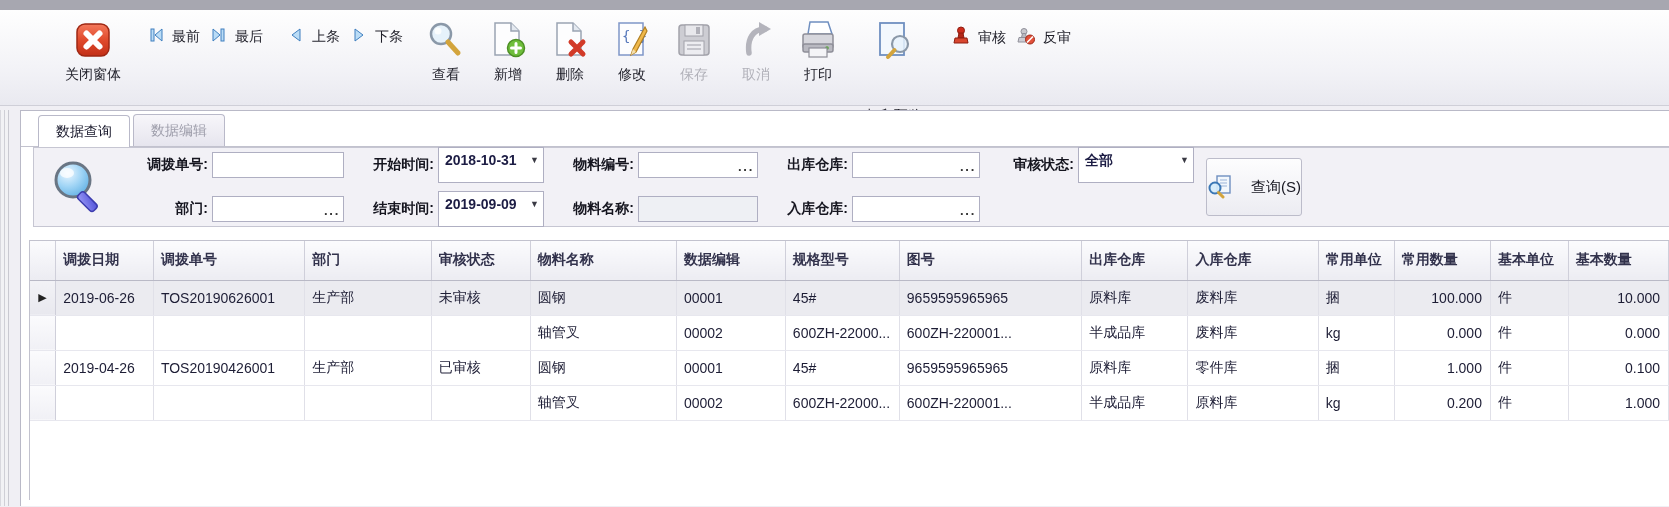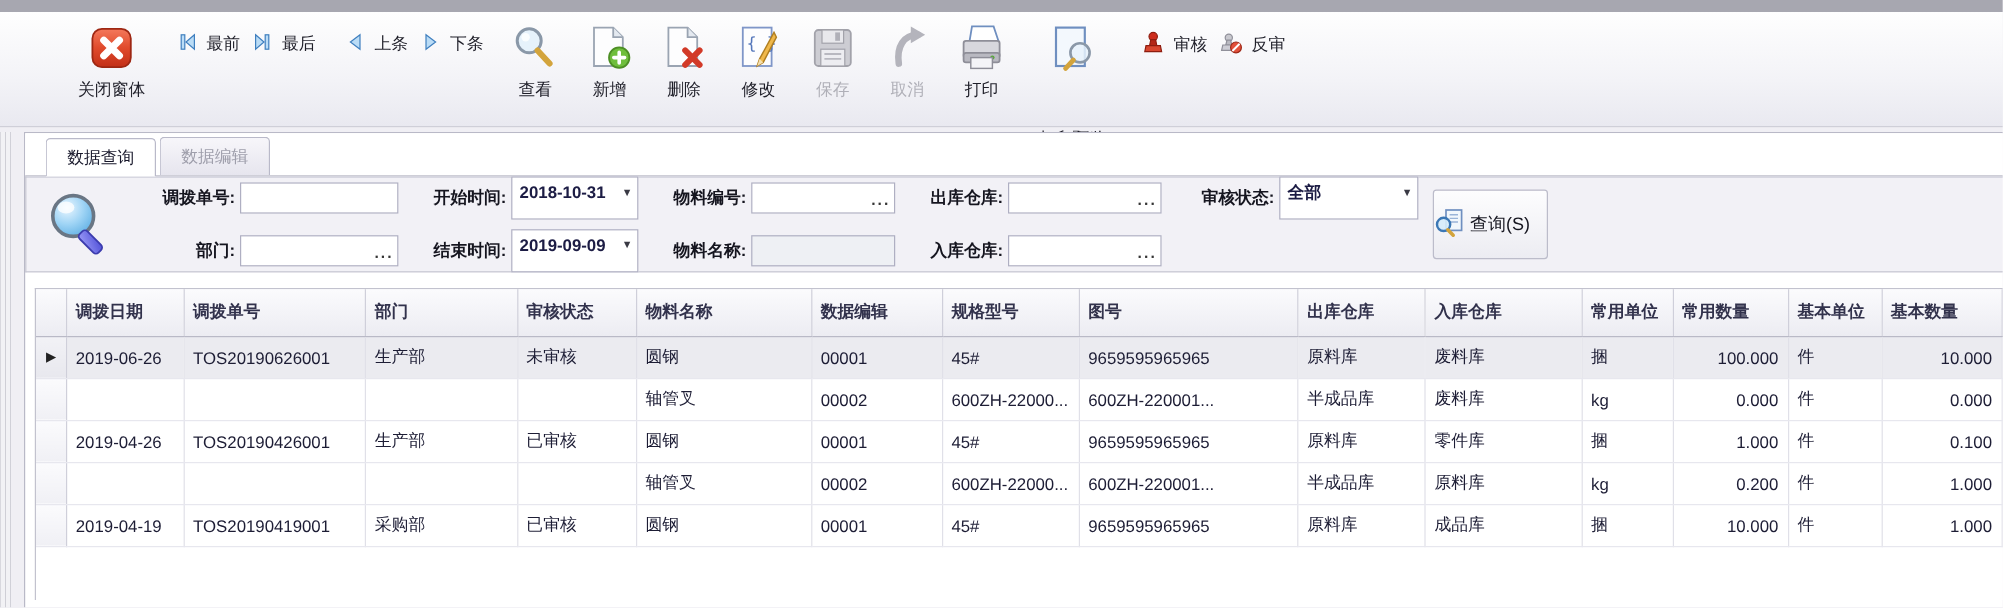--- a/index.html
+++ b/index.html
@@ -31,38 +31,38 @@
 
   
   .tabs { display:flex; align-items:flex-end; height:36px; padding-left:17px;
     background:#fff; border-bottom:1px solid #c2c2ce; }
   .tab { padding:7px 17px 6px; font-size:14px; border:1px solid #b9b9c9; border-bottom:none;
     border-radius:4px 4px 0 0; margin-right:3px; background:linear-gradient(#f7f6fa,#e6e5ee);
     color:#9e9eab; position:relative; cursor:default; }
   .tab.active { background:#fff; color:#17172a; top:1px; z-index:2; }
 
   
-  .filter-box { margin-left:0; height:80px; background:#f2f1f6;
+  .filter-box { margin-left:12px; height:80px; background:#f2f1f6;
     border:1px solid #c6c6d2; border-right:none; display:flex; align-items:center; }
   .fgrid { display:grid; margin-left:4px;
     grid-template-columns:80px 86px 132px 86px 106px 86px 120px 86px 128px 90px 116px;
     column-gap:4px; row-gap:8px; align-items:center; }
   .fmag { grid-row:1 / span 2; display:flex; align-items:center; justify-content:center; }
   .flabel { text-align:right; font-size:14px; font-weight:bold; color:#15151f; white-space:nowrap; }
   .finput { position:relative; height:26px; background:#fff; border:1px solid #afafc2; }
   .finput.dim { background:#eef0f4; }
   .finput .dots { position:absolute; right:3px; bottom:1px; font-size:13px; font-weight:bold;
     color:#333; letter-spacing:1px; cursor:pointer; line-height:1; }
   .fcombo { position:relative; height:36px; background:#fff; border:1px solid #afafc2;
     font-size:14px; font-weight:bold; color:#1c1c44; padding:4px 18px 0 6px; white-space:nowrap; }
   .fcombo .arr { position:absolute; right:4px; top:7px; font-size:9px; color:#3a3a44; }
   .fbuttons { display:flex; align-items:center; margin-left:12px; }
   .fbtn { height:58px; border:1px solid #bcbcca; border-radius:3px;
     background:linear-gradient(#fdfdfe,#ececf2); font-size:15px; color:#15151f;
-    display:flex; align-items:center; justify-content:flex-start; cursor:pointer;
+    display:flex; align-items:center; justify-content:space-between; cursor:pointer;
     font-family:inherit; }
   .fbtn.query { width:96px; gap:4px; }
   .fbtn.clear { width:92px; margin-left:34px; }
 
   
   .grid-box { margin-left:8px; margin-top:13px; border:1px solid #c2c2ce; border-right:none; border-bottom:none;
     background:#fff; height:260px; }
   .group-band { height:40px; line-height:40px; padding-left:9px; font-size:14px; color:#b5b3c1;
     border-bottom:1px solid #cdcdd8;
     background:
@@ -445,34 +445,17 @@
               <td>00002</td>
               <td>600ZH-22000...</td>
               <td>600ZH-220001...</td>
               <td>半成品库</td>
               <td>原料库</td>
               <td>kg</td>
               <td class="num">0.200</td>
               <td>件</td>
               <td class="num">1.000</td>
             </tr>
-            <tr>
-              <td class="ind"></td>
-              <td>2019-04-19</td>
-              <td>TOS20190419001</td>
-              <td>采购部</td>
-              <td>已审核</td>
-              <td>圆钢</td>
-              <td>00001</td>
-              <td>45#</td>
-              <td>9659595965965</td>
-              <td>原料库</td>
-              <td>成品库</td>
-              <td>捆</td>
-              <td class="num">10.000</td>
-              <td>件</td>
-              <td class="num">1.000</td>
-            </tr>
           </tbody>
       </table>
     </div>
   </div>
 </div>
 
 </body></html>

